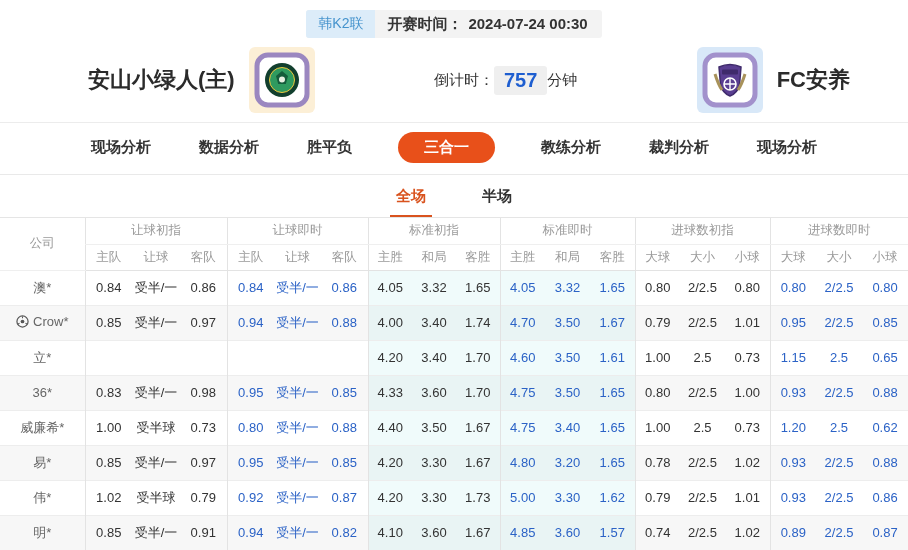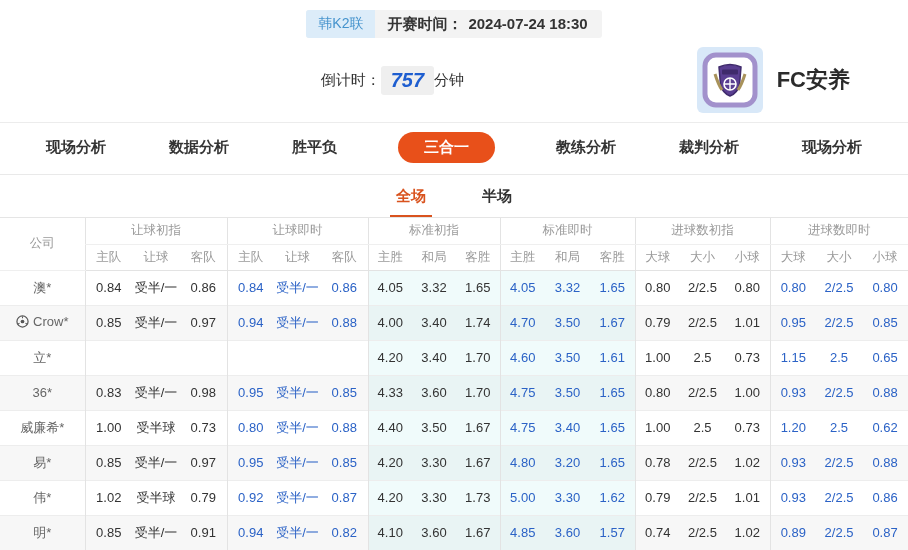--- a/index.html
+++ b/index.html
@@ -14,24 +14,24 @@
   .kickoff .time { margin-left:6px; }
 
   
   .team-row { display:flex; align-items:center; height:84px; padding:0 58px 0 88px; }
   .team { display:flex; align-items:center; gap:14px; }
   .team-name { font-size:22px; font-weight:bold; color:#2b2b2b; white-space:nowrap; }
   .logo-box { width:66px; height:66px; border-radius:6px; display:flex; align-items:center; justify-content:center; }
   .logo-box.home { background:#fcefd6; }
   .logo-box.away { background:#d8e8f8; }
   .countdown { flex:1; display:flex; align-items:center; justify-content:center; font-size:15px; }
-  .count-num { background:#efefef; color:#1e5ed0; font-size:20px; font-weight:bold; padding:3px 10px; border-radius:3px;font-style:italic; }
-
-  
-  .tabs { display:flex; justify-content:center; align-items:center; gap:59px; border-top:1px solid #ececec; padding:9px 0 8px; }
+  .count-num { background:#efefef; color:#1e5ed0; font-size:20px; font-weight:bold; padding:3px 10px; border-radius:3px; }
+
+  
+  .tabs { display:flex; justify-content:center; align-items:center; gap:44px; border-top:1px solid #ececec; padding:9px 0 8px; }
   .nav-tab { font-size:15px; font-weight:bold; color:#333; cursor:pointer; padding:5px 2px; }
   .nav-tab.active { background:#e8501a; color:#fff; border-radius:999px; padding:6px 26px; }
 
   
   .panel { border-top:1px solid #e9e9e9; margin-top:3px; }
   .sub-tabs { display:flex; justify-content:center; gap:44px; border-bottom:1px solid #e5e5e5; padding-top:12px; }
   .sub-tab { font-size:15px; font-weight:bold; color:#333; padding:0 6px 9px; cursor:pointer; border-bottom:2px solid transparent; }
   .sub-tab.active { color:#d9531e; border-bottom-color:#d9531e; }
 
   
@@ -51,25 +51,38 @@
   .company-inner { display:inline-flex; align-items:center; gap:4px; }
 </style>
 </head>
 <body>
 
 <div class="page">
 
   <div class="top-bar">
     <div class="top-bar-inner">
       <span class="league-badge">韩K2联</span>
-      <span class="kickoff"><span>开赛时间：</span><span class="time">2024-07-24 18:30</span></span>
+      <span class="kickoff"><span>开赛时间：</span><span class="time">2024-07-24 00:30</span></span>
     </div>
   </div>
 
   <div class="team-row">
+    <div class="team">
+      <span class="team-name">安山小绿人(主)</span>
+      <span class="logo-box home">
+        <svg width="56" height="56" viewBox="0 0 56 56">
+          <rect x="3" y="3" width="50" height="50" rx="11" fill="#fff" stroke="#9b87c0" stroke-width="5"></rect>
+          <circle cx="28" cy="28" r="17" fill="#123f2e"></circle>
+          <circle cx="28" cy="28" r="12.5" fill="#2f9a5f"></circle>
+          <circle cx="28" cy="28" r="12.5" fill="none" stroke="#f0c93d" stroke-width="1"></circle>
+          <path d="M28 19 l6 5 -2.2 8 h-7.6 L22 24 Z" fill="#155c3b"></path>
+          <circle cx="28" cy="27.5" r="3" fill="#e9efe2"></circle>
+        </svg>
+      </span>
+    </div>
     <div class="countdown">
       <span>倒计时：</span>
       <span class="count-num">757</span>
       <span>分钟</span>
     </div>
     <div class="team">
       <span class="logo-box away">
         <svg width="56" height="56" viewBox="0 0 56 56">
           <rect x="3" y="3" width="50" height="50" rx="11" fill="#fff" stroke="#a291cc" stroke-width="5"></rect>
           <path d="M17 15 q11 -5 22 0 l-1.5 18 q-2 8 -9.5 11 q-7.5 -3 -9.5 -11 Z" fill="#5a3e91" stroke="#3f2a6b" stroke-width="1.5"></path>

